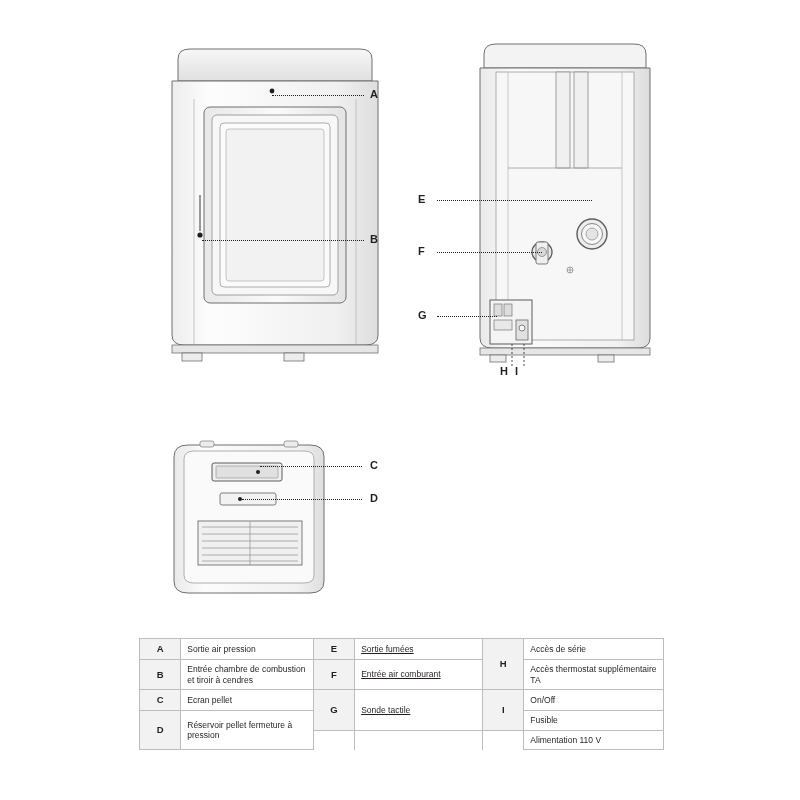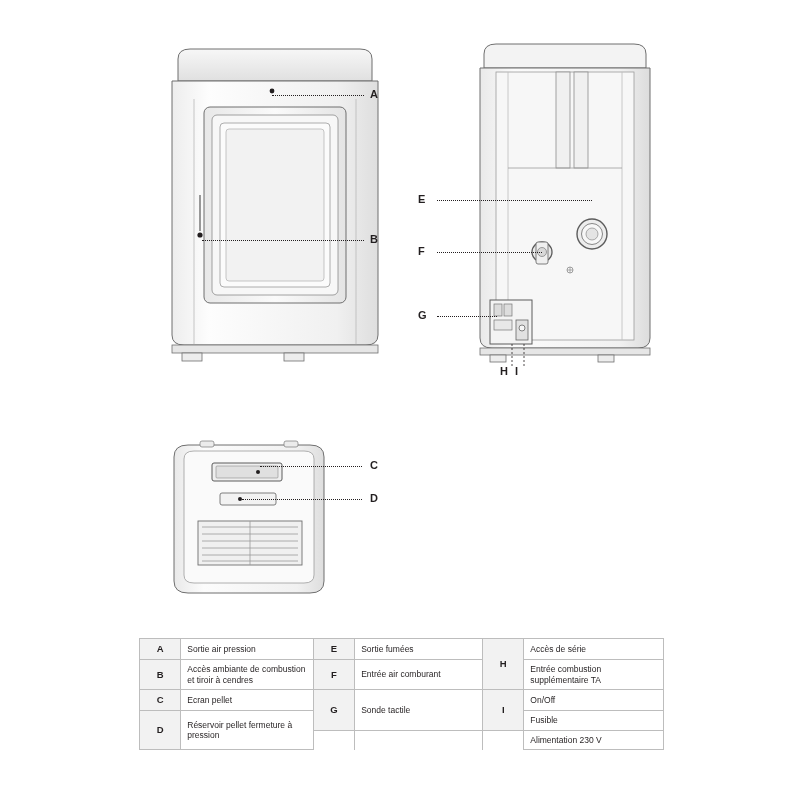--- a/index.html
+++ b/index.html
@@ -44,21 +44,21 @@
     line-height:1.25;
   }
   .legend td.key{
     width:34px;
     text-align:center;
     font-weight:700;
     font-size:9.5px;
     background:#f2f2f2;
   }
   .legend td.desc{width:140px;}
-  .legend td.desc2{width:135px;}
+  .legend td.desc2{width:135px;text-decoration:underline;}
   .legend td.desc3{width:145px;}
   svg{display:block;}
 </style>
 </head>
 <body>
 
 <div class="stage">
 
   <svg width="260" height="330" viewBox="0 0 260 330" style="position:absolute;left:160px;top:45px;">
     <defs>
@@ -226,40 +226,40 @@
         <tr>
       <td class="key">A</td>
       <td class="desc">Sortie air pression</td>
       <td class="key">E</td>
       <td class="desc2">Sortie fumées</td>
       <td class="key" rowspan="2">H</td>
       <td class="desc3">Accès de série</td>
     </tr>
     <tr>
       <td class="key">B</td>
-      <td class="desc">Accès ambiante de combustion et tiroir à cendres</td>
+      <td class="desc">Entrée chambre de combustion et tiroir à cendres</td>
       <td class="key">F</td>
       <td class="desc2">Entrée air comburant</td>
-      <td class="desc3">Entrée combustion supplémentaire TA</td>
+      <td class="desc3">Accès thermostat supplémentaire TA</td>
     </tr>
     <tr>
       <td class="key">C</td>
       <td class="desc">Ecran pellet</td>
       <td class="key" rowspan="2">G</td>
       <td class="desc2" rowspan="2">Sonde tactile</td>
       <td class="key" rowspan="2">I</td>
       <td class="desc3">On/Off</td>
     </tr>
     <tr>
       <td class="key" rowspan="2">D</td>
       <td class="desc" rowspan="2">Réservoir pellet fermeture à pression</td>
       <td class="desc3">Fusible</td>
     </tr>
     <tr>
       <td class="key" style="border-top:none;border-bottom:none;background:#fff;"></td>
       <td class="desc2" style="border-top:none;border-bottom:none;background:#fff;"></td>
       <td class="key" style="border-top:none;border-bottom:none;background:#fff;"></td>
-      <td class="desc3">Alimentation 230 V</td>
+      <td class="desc3">Alimentation 110 V</td>
     </tr>
   </tbody>
     </table>
 
 </div>
 
 </body></html>

